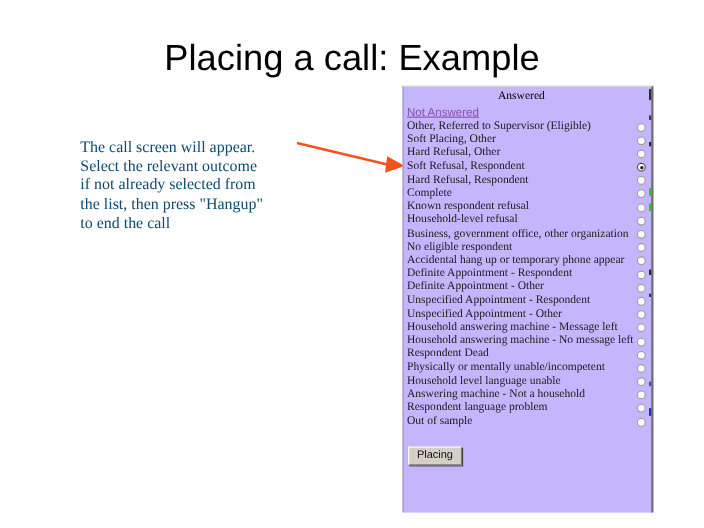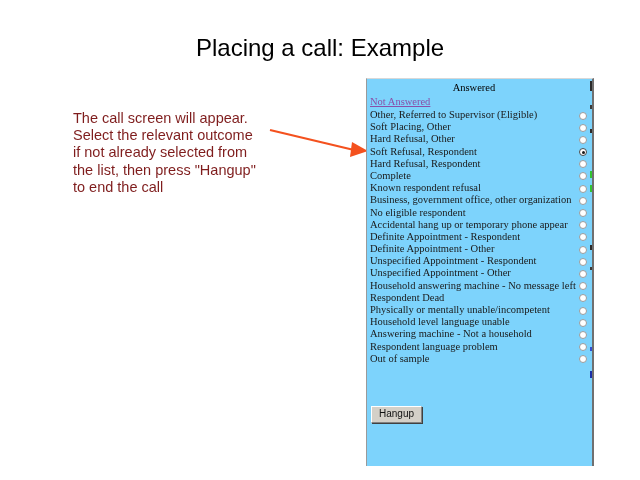--- a/index.html
+++ b/index.html
@@ -16,37 +16,37 @@
   }
 
   
   #slide-title {
     position: absolute;
     left: 0;
     top: 34px;
     width: 640px;
     text-align: center;
     font-family: "Liberation Sans", sans-serif;
-    font-size: 24px;
+    font-size: 33px;
     font-weight: 400;
     color: #000000;
     letter-spacing: 0px;
     white-space: nowrap;
   }
 
   
   #callout-text {
     position: absolute;
     left: 73px;
-    top: 110px;
+    top: 126px;
     width: 205px;
-    font-family: Liberation Sans, sans-serif;
+    font-family: Liberation Serif, serif;
     font-size: 14.5px;
     line-height: 17.2px;
-    color: #7f1d1d;
+    color: #0c4a6e;
   }
   #callout-text .line {
     white-space: nowrap;
   }
 
   
   #arrow-annotation {
     position: absolute;
     left: 268px;
     top: 118px;
@@ -55,21 +55,21 @@
     pointer-events: none;
   }
 
   
   #call-screen-panel {
     position: absolute;
     left: 366px;
     top: 78px;
     width: 228px;
     height: 388px;
-    background: #7dd3fc;
+    background: #c4b5fd;
     border-left: 1px solid #9a9a9a;
     border-right: 2px solid #707070;
     border-top: 1px solid #d8d8d8;
     box-sizing: border-box;
     overflow: hidden;
   }
 
   #answered-header {
     position: absolute;
     left: 0;
@@ -78,21 +78,21 @@
     text-align: center;
     font-family: "Liberation Serif", serif;
     font-size: 10.5px;
     color: #000000;
   }
 
   #not-answered-link {
     position: absolute;
     left: 3px;
     top: 17px;
-    font-family: Liberation Serif, serif;
+    font-family: Liberation Sans, sans-serif;
     font-size: 10.5px;
     color: #8a4fa8;
     text-decoration: underline;
     cursor: pointer;
   }
 
   #outcome-list {
     position: absolute;
     left: 0;
     top: 30px;
@@ -208,20 +208,24 @@
       </div>
       <div class="outcome-row">
         <span class="outcome-label">Complete</span>
         <span class="outcome-radio"></span>
       </div>
       <div class="outcome-row">
         <span class="outcome-label">Known respondent refusal</span>
         <span class="outcome-radio"></span>
       </div>
       <div class="outcome-row">
+        <span class="outcome-label">Household-level refusal</span>
+        <span class="outcome-radio"></span>
+      </div>
+      <div class="outcome-row">
         <span class="outcome-label">Business, government office, other organization</span>
         <span class="outcome-radio"></span>
       </div>
       <div class="outcome-row">
         <span class="outcome-label">No eligible respondent</span>
         <span class="outcome-radio"></span>
       </div>
       <div class="outcome-row">
         <span class="outcome-label">Accidental hang up or temporary phone appear</span>
         <span class="outcome-radio"></span>
@@ -236,20 +240,24 @@
       </div>
       <div class="outcome-row">
         <span class="outcome-label">Unspecified Appointment - Respondent</span>
         <span class="outcome-radio"></span>
       </div>
       <div class="outcome-row">
         <span class="outcome-label">Unspecified Appointment - Other</span>
         <span class="outcome-radio"></span>
       </div>
       <div class="outcome-row">
+        <span class="outcome-label">Household answering machine - Message left</span>
+        <span class="outcome-radio"></span>
+      </div>
+      <div class="outcome-row">
         <span class="outcome-label">Household answering machine - No message left</span>
         <span class="outcome-radio"></span>
       </div>
       <div class="outcome-row">
         <span class="outcome-label">Respondent Dead</span>
         <span class="outcome-radio"></span>
       </div>
       <div class="outcome-row">
         <span class="outcome-label">Physically or mentally unable/incompetent</span>
         <span class="outcome-radio"></span>
@@ -265,21 +273,21 @@
       <div class="outcome-row">
         <span class="outcome-label">Respondent language problem</span>
         <span class="outcome-radio"></span>
       </div>
       <div class="outcome-row">
         <span class="outcome-label">Out of sample</span>
         <span class="outcome-radio"></span>
       </div>
     </div>
 
-  <button id="hangup-button">Hangup</button>
+  <button id="hangup-button">Placing</button>
 
   <div class="edge-mark" style="left:223px; top:2px; height:10px; background:#2b2b2b;"></div>
   <div class="edge-mark" style="left:223px; top:26px; height:4px; background:#3a3a3a;"></div>
   <div class="edge-mark" style="left:223px; top:50px; height:4px; background:#2b2b2b;"></div>
   <div class="edge-mark" style="left:223px; top:92px; height:7px; background:#31c431;"></div>
   <div class="edge-mark" style="left:223px; top:106px; height:7px; background:#31c431;"></div>
   <div class="edge-mark" style="left:223px; top:166px; height:5px; background:#2b2b2b;"></div>
   <div class="edge-mark" style="left:223px; top:188px; height:3px; background:#3a3a3a;"></div>
   <div class="edge-mark" style="left:223px; top:268px; height:4px; background:#2f4fd0;"></div>
   <div class="edge-mark" style="left:223px; top:292px; height:7px; background:#1a2fa8;"></div>

